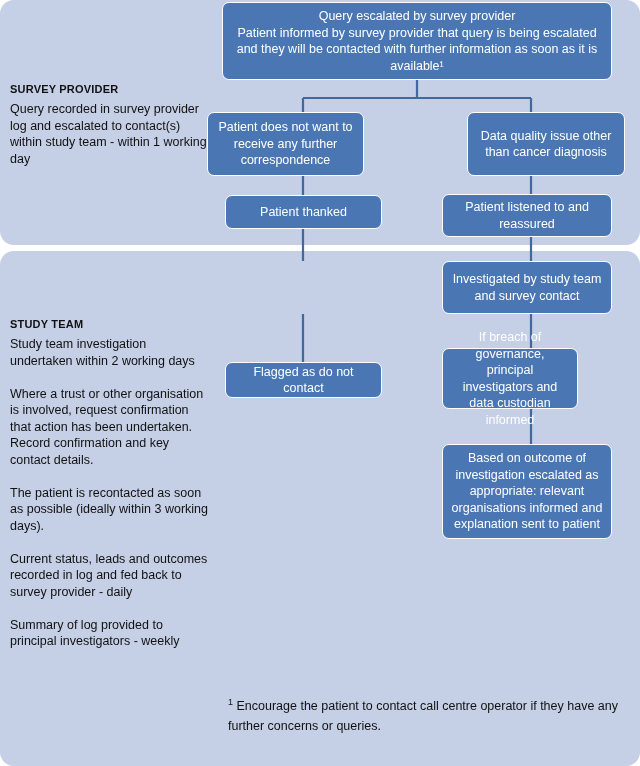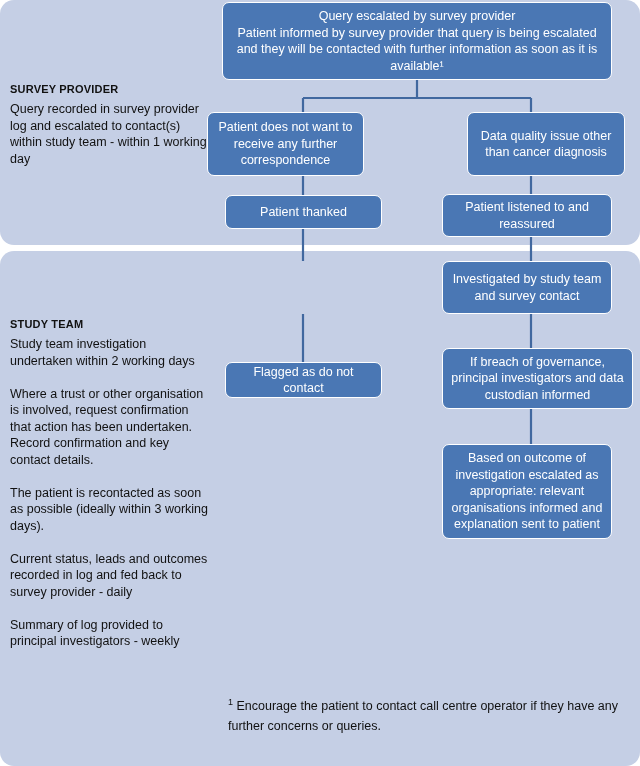--- a/index.html
+++ b/index.html
@@ -145,19 +145,19 @@
 
   <div class="node" style="left:225px; top:195px; width:157px; height:34px;">Patient thanked</div>
 
   <div class="node" style="left:442px; top:194px; width:170px; height:43px;">Patient listened to and reassured</div>
 
 
   <div class="node" style="left:442px; top:261px; width:170px; height:53px;">Investigated by study team and survey contact</div>
 
   <div class="node" style="left:225px; top:362px; width:157px; height:36px;">Flagged as do not contact</div>
 
-  <div class="node" style="left:442px; top:348px; width:191px; height:61px;">If breach of governance, principal investigators and data custodian informed</div>
+  <div class="node" style="left:442px; top:348px; width:136px; height:61px;">If breach of governance, principal investigators and data custodian informed</div>
 
   <div class="node" style="left:442px; top:444px; width:170px; height:95px;">Based on outcome of investigation escalated as appropriate: relevant organisations informed and explanation sent to patient</div>
 
   <div class="footnote" style="left:228px; top:692px; width:390px;"><sup>1</sup><span> Encourage the patient to contact call centre operator if they have any further concerns or queries.</span></div>
 
 </div>
 
 </body></html>

